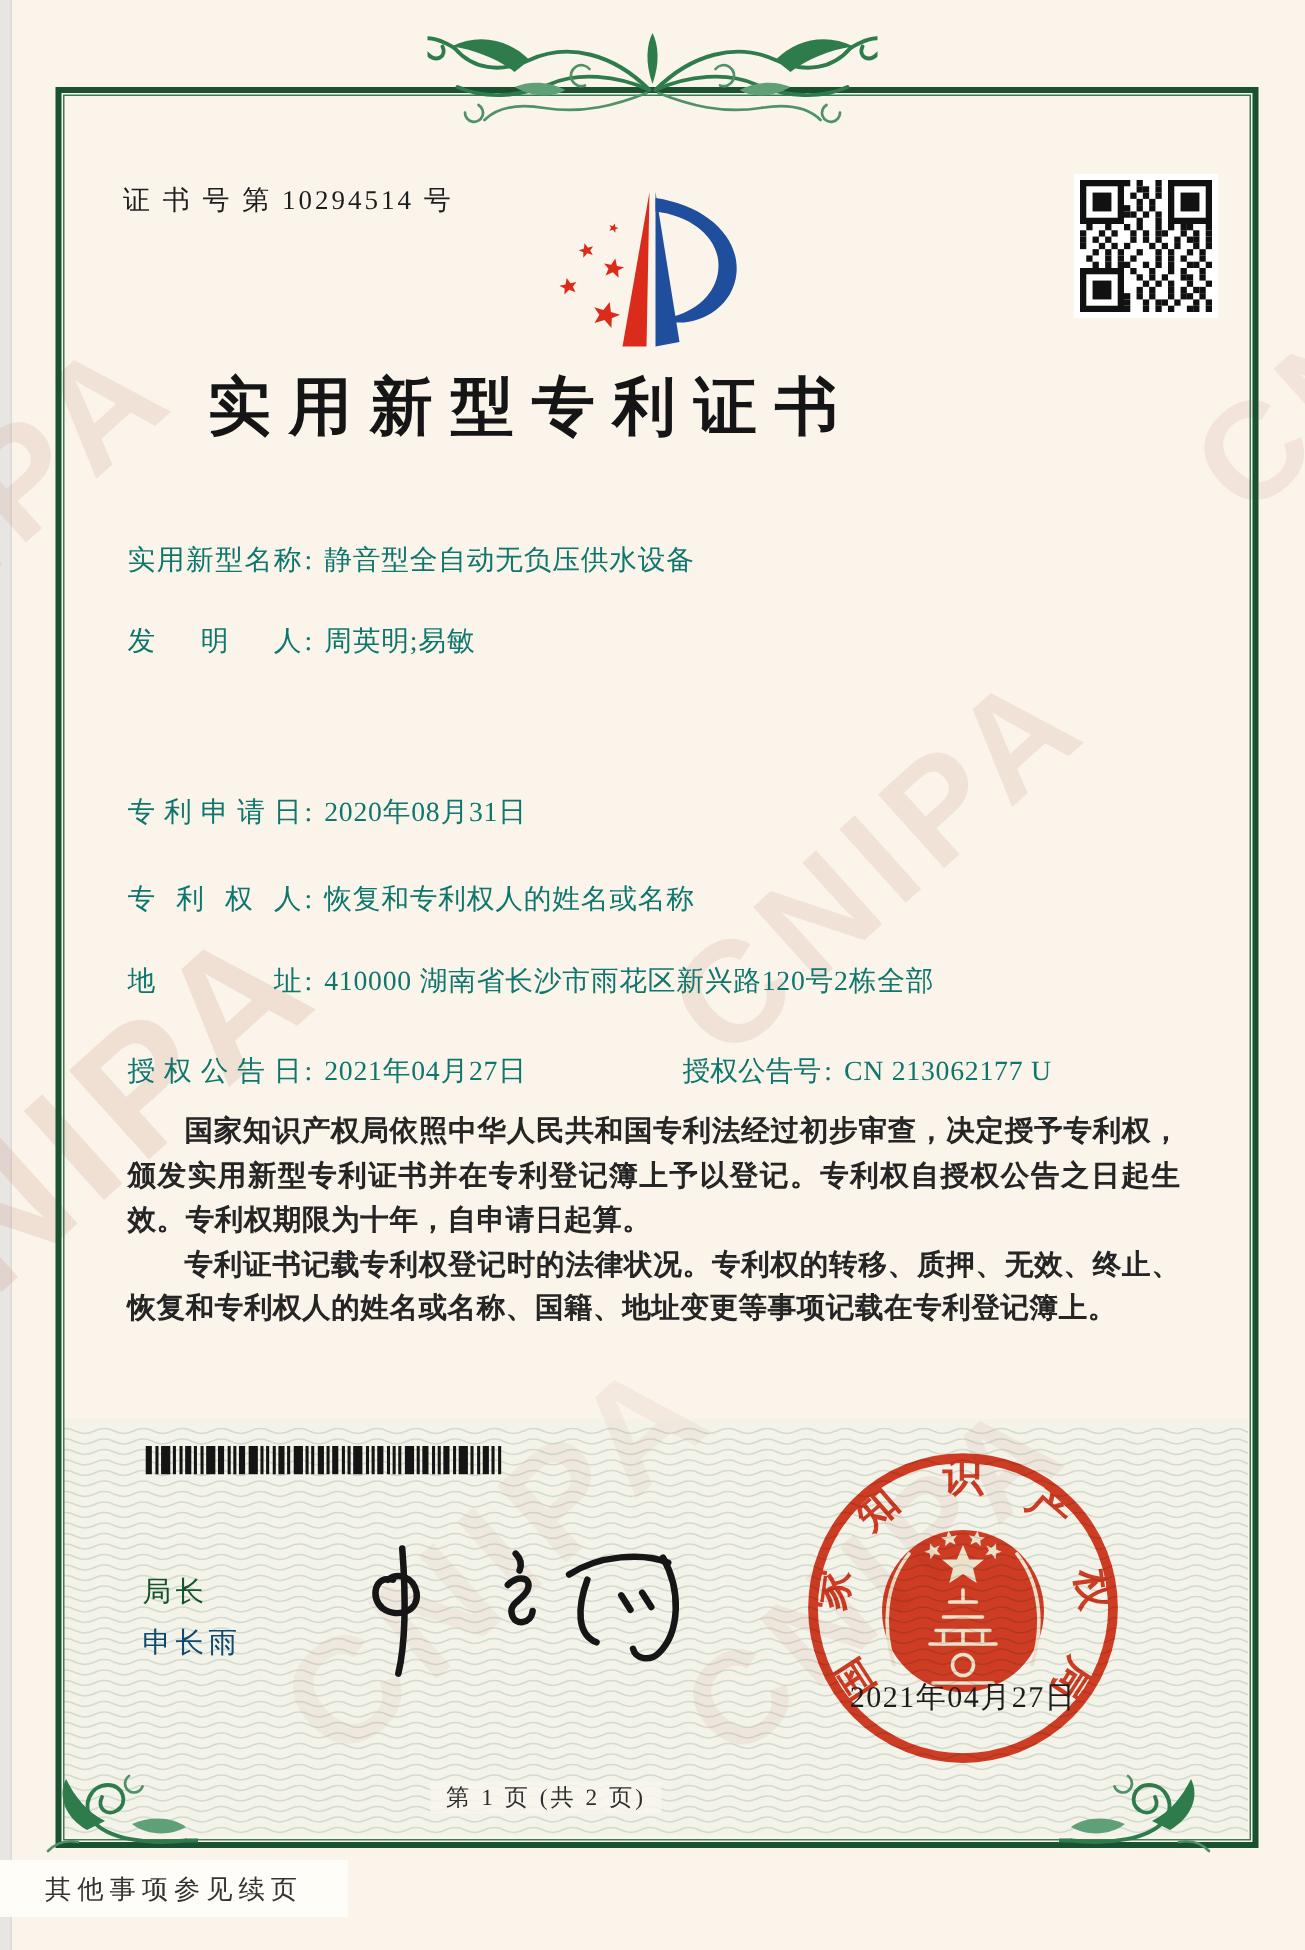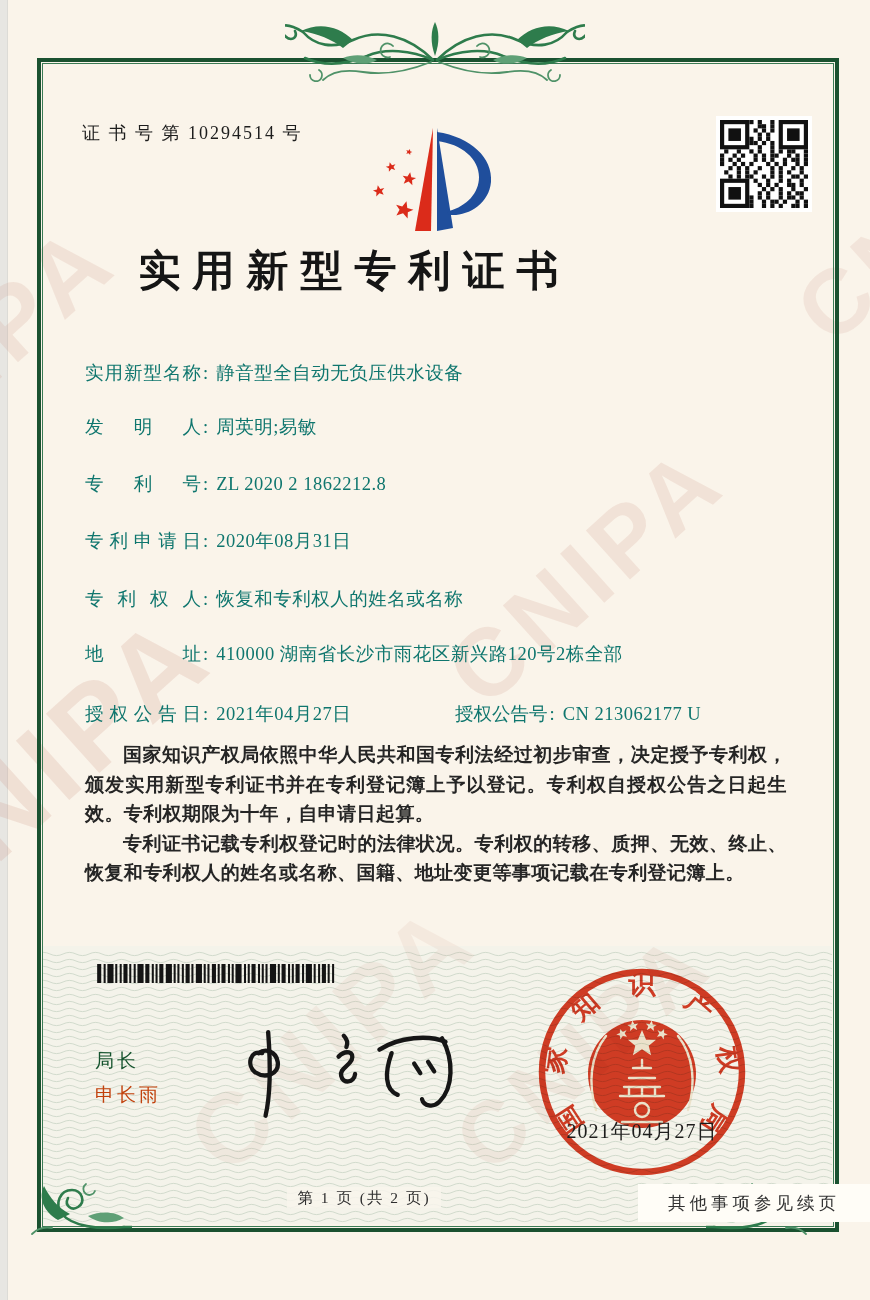--- a/index.html
+++ b/index.html
@@ -31,31 +31,31 @@
   
   .paras{position:absolute;left:85px;top:740px;width:702px;z-index:6;}
   .paras p{margin:0;font-size:19px;line-height:29.5px;text-indent:2em;text-align:justify;
            letter-spacing:0.4px;color:#252525;font-weight:bold;}
   
   #barcode{position:absolute;left:95px;top:964px;width:243px;height:19px;z-index:6;}
   
   .sig-title{position:absolute;left:95px;top:1048px;font-size:19px;letter-spacing:3px;z-index:6;
              font-family:Liberation Mono, monospace;color:#14532d;}
   .sig-name{position:absolute;left:95px;top:1082px;font-size:19px;letter-spacing:3px;z-index:6;
-            font-family:Liberation Sans, sans-serif;color:#c2410c;}
+            font-family:Liberation Sans, sans-serif;color:#0c4a6e;}
   .sig-svg{position:absolute;left:236px;top:1024px;width:226px;height:100px;z-index:6;}
   .sig-svg path{fill:none;stroke:#161616;stroke-width:5;stroke-linecap:round;stroke-linejoin:round;}
   
   .seal{position:absolute;left:532px;top:962px;width:220px;height:220px;z-index:7;mix-blend-mode:multiply;opacity:.96;}
   .seal-date{font-size:20px;letter-spacing:1px;fill:#141414;font-family:"Liberation Serif",serif;}
   
   .page-ind{position:absolute;left:0;top:1188px;width:728px;text-align:center;font-size:15.5px;
             letter-spacing:2px;color:#2e2e2e;z-index:6;}
   .page-ind span{background:rgba(248,244,236,.85);padding:2px 10px;}
-  .footer-note{position:absolute;left:0;top:1184px;width:870px;text-align:right;z-index:6;}
+  .footer-note{position:absolute;left:0;top:1240px;width:870px;text-align:left;z-index:6;}
   .footer-note span{display:inline-block;background:#fffdf7;padding:7px 30px;font-size:17.5px;
                     letter-spacing:4px;color:#333;}
   
   .orn-top{position:absolute;left:285px;top:16px;width:300px;height:84px;z-index:6;}
   .orn-bl{position:absolute;left:28px;top:1176px;width:104px;height:60px;z-index:6;}
   .orn-br{position:absolute;left:706px;top:1176px;width:104px;height:60px;z-index:6;transform:scaleX(-1);}
   .os{fill:none;stroke:#2e7c4c;stroke-width:2.6;stroke-linecap:round;}
   .os2{fill:none;stroke:#4f9268;stroke-width:1.8;stroke-linecap:round;}
   .of{fill:#2e7c4c;}
   .of2{fill:#5fa076;}
@@ -316,23 +316,20 @@
     </div>
 
   <h1 class="title">实用新型专利证书</h1>
 
   <div class="row" style="top:360px">
     <span class="flabel">实用新型名称</span><span class="colon">:</span><span class="fvalue">静音型全自动无负压供水设备</span>
   </div>
   <div class="row" style="top:414px">
     <span class="flabel">发明人</span><span class="colon">:</span><span class="fvalue">周英明;易敏</span>
   </div>
-  <div class="row" style="top:471px">
-    <span class="flabel">专利号</span><span class="colon">:</span><span class="fvalue">ZL 2020 2 1862212.8</span>
-  </div>
   <div class="row" style="top:528px">
     <span class="flabel">专利申请日</span><span class="colon">:</span><span class="fvalue">2020年08月31日</span>
   </div>
   <div class="row" style="top:586px">
     <span class="flabel">专利权人</span><span class="colon">:</span><span class="fvalue">恢复和专利权人的姓名或名称</span>
   </div>
   <div class="row" style="top:641px">
     <span class="flabel">地址</span><span class="colon">:</span><span class="fvalue">410000 湖南省长沙市雨花区新兴路120号2栋全部</span>
   </div>
   <div class="row" style="top:701px;width:702px">

